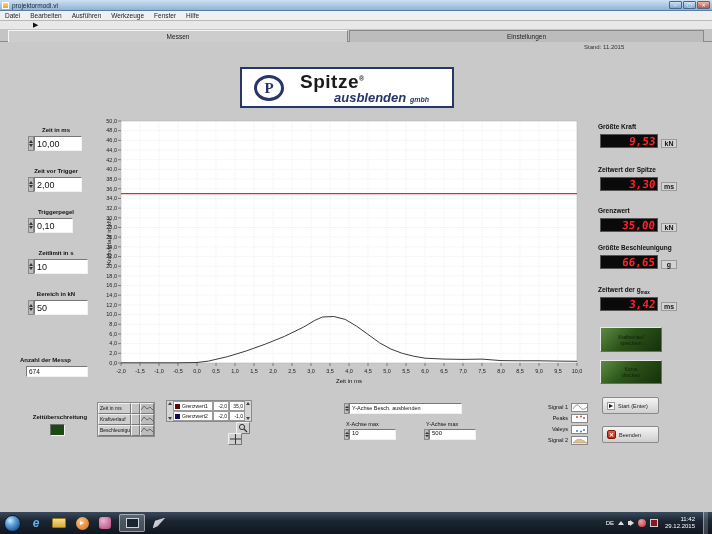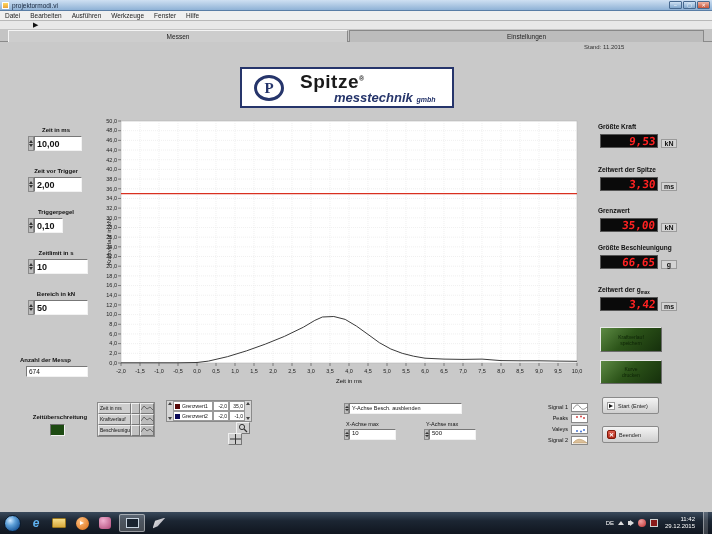--- a/index.html
+++ b/index.html
@@ -44,21 +44,21 @@
 
   
   .llabel { position:absolute; left:24px; width:64px; font-size:6px; font-weight:bold; color:#111; text-align:center; }
   .lfield { position:absolute; left:28px; height:15px; display:flex; align-items:stretch; }
   .spin { width:6px; display:flex; flex-direction:column; justify-content:center; gap:1px; background:#bdbdbd;
     border:1px solid #8a8a8a; align-items:center; }
   .spin i { display:block; width:0; height:0; border-left:2px solid transparent; border-right:2px solid transparent; }
   .spin .up { border-bottom:3px solid #333; }
   .spin .dn { border-top:3px solid #333; }
   .lval { flex:1; border:1px solid; border-color:#777 #f2f2f2 #f2f2f2 #777; background:#fff;
-    font-size:9px; font-weight:bold; color:#111; padding:0 2px; font-family:"Liberation Sans", sans-serif; width:100%; }
+    font-size:9px; font-weight:normal; color:#111; padding:0 2px; font-family:"Liberation Sans", sans-serif; width:100%; }
   .ifield { position:absolute; border:1px solid; border-color:#777 #f2f2f2 #f2f2f2 #777; background:#fff;
     font-size:6.5px; color:#111; padding:0 2px; }
   .ledlabel { position:absolute; left:14px; top:414px; width:92px; text-align:center; font-size:6px; font-weight:bold; color:#111; }
   .led { position:absolute; left:50px; top:424px; width:15px; height:12px; background:#1d4a12;
     border:1px solid; border-color:#6e6e6e #f0f0f0 #f0f0f0 #6e6e6e; }
 
   
   .dlabel { position:absolute; left:598px; width:110px; font-size:6.5px; font-weight:bold; color:#111; }
   .dbox { position:absolute; left:600px; width:58px; height:14px; background:#0a0a0a; border:1px solid #555;
     display:flex; justify-content:flex-end; align-items:center; padding-right:2px; }
@@ -172,21 +172,21 @@
 
   <div class="tabstrip">
     <div class="tab active" style="left:8px;width:340px;">Messen</div>
     <div class="tab inactive" style="left:349px;width:355px;">Einstellungen</div>
   </div>
   <div class="stand">Stand: 11.2015</div>
 
   <div class="logo">
     <span class="logo-p">P</span>
     <span class="logo-main"><span>Spitze</span><span class="logo-reg">®</span></span>
-    <span class="logo-sub"><span>messtechnik</span> <span class="logo-gmbh">gmbh</span></span>
+    <span class="logo-sub"><span>ausblenden</span> <span class="logo-gmbh">gmbh</span></span>
   </div>
 
   <div class="llabel" style="top:127px">Zeit in ms</div>
   <div class="lfield" style="top:136px;width:54px">
     <span class="spin">
         <i class="up"></i>
         <i class="dn"></i>
       </span>
     <input class="lval" readonly="" value="10,00" style="">
   </div>
@@ -194,21 +194,21 @@
   <div class="llabel" style="top:168px">Zeit vor Trigger</div>
   <div class="lfield" style="top:177px;width:54px">
     <span class="spin">
         <i class="up"></i>
         <i class="dn"></i>
       </span>
     <input class="lval" readonly="" value="2,00" style="">
   </div>
 
   <div class="llabel" style="top:209px">Triggerpegel</div>
-  <div class="lfield" style="top:218px;width:35px">
+  <div class="lfield" style="top:218px;width:45px">
     <span class="spin">
         <i class="up"></i>
         <i class="dn"></i>
       </span>
     <input class="lval" readonly="" value="0,10" style="">
   </div>
 
   <div class="llabel" style="top:250px">Zeitlimit in s</div>
   <div class="lfield" style="top:259px;width:60px">
     <span class="spin">

